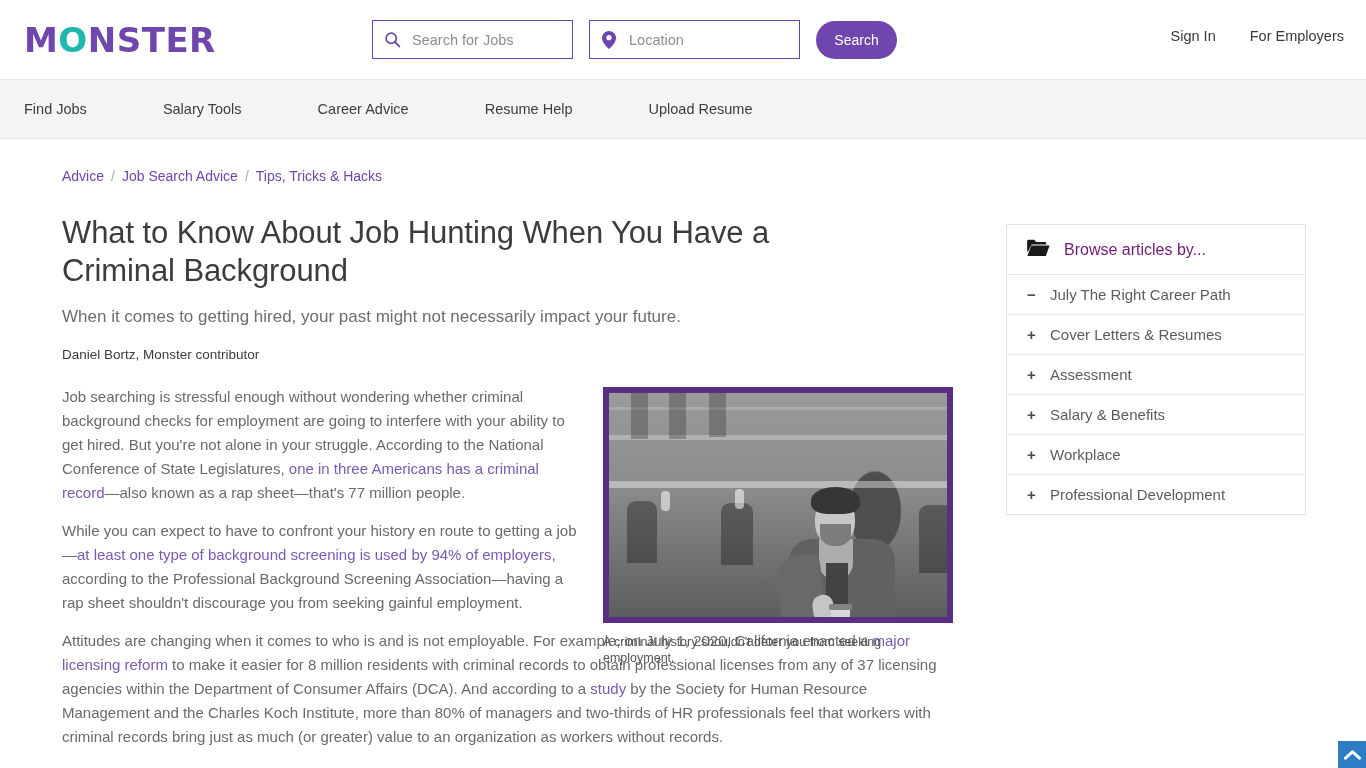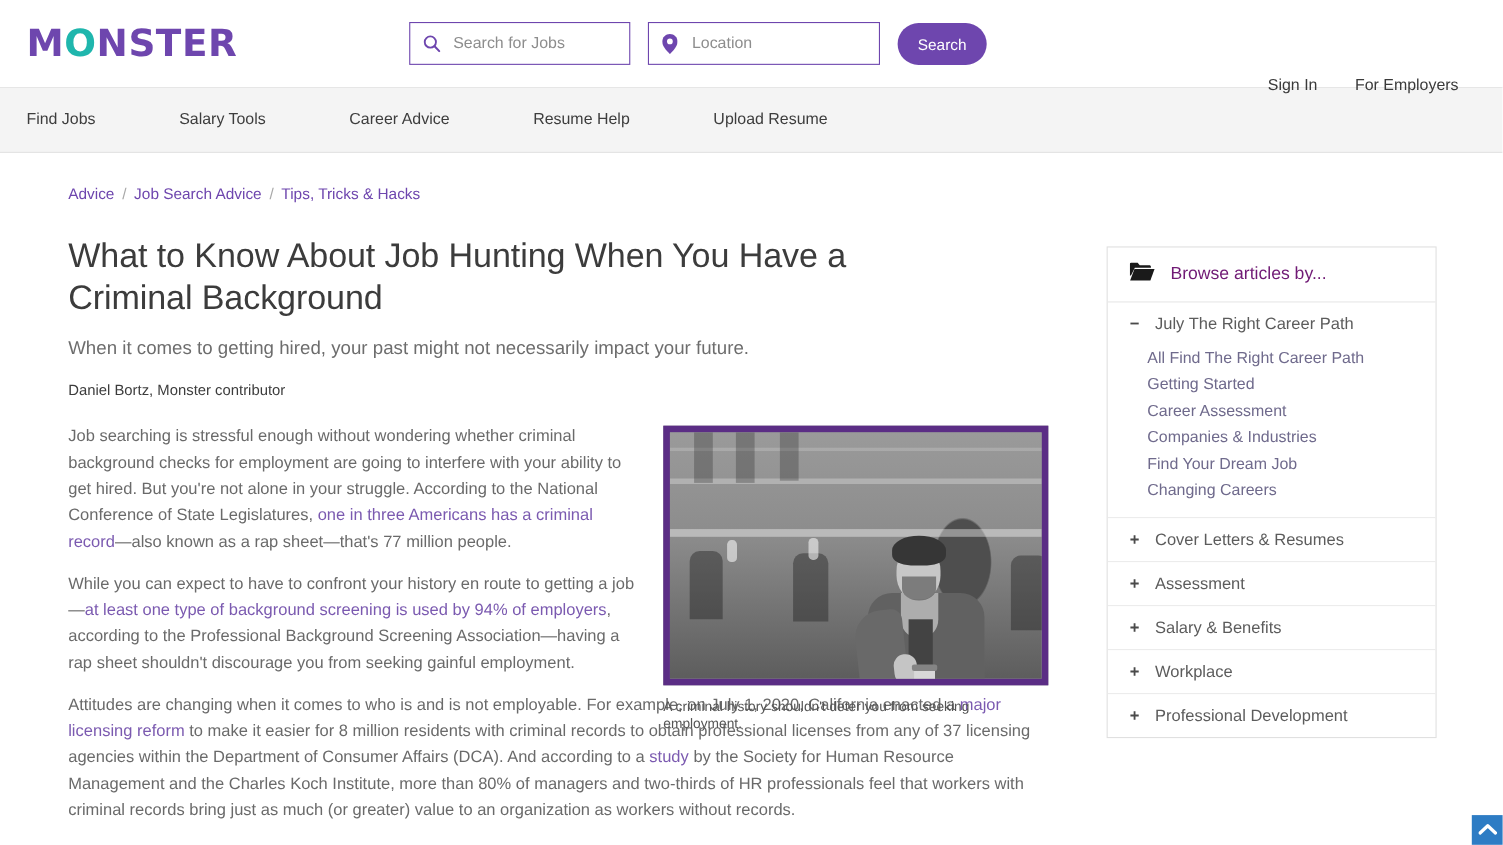--- a/index.html
+++ b/index.html
@@ -75,22 +75,22 @@
     background: #6e46ae;
     color: #fff;
     border: 0;
     font-size: 14px;
     font-family: "Liberation Sans", sans-serif;
     cursor: pointer;
   }
 
   .header-right {
     position: absolute;
-    right: 40px; top: 28px;
-    display: flex; align-items: center; gap: 34px; margin-top: 42px;
+    right: 22px; top: 28px;
+    display: flex; align-items: center; gap: 34px;
   }
   .header-right a {
     color: #3a3a3a;
     font-size: 14.5px;
     text-decoration: none;
   }
 
   
   .navbar {
     height: 60px;
@@ -481,28 +481,20 @@
             </svg>
         </span>
         <span class="label">Browse articles by...</span>
       </div>
 
       <div class="acc-section">
         <div class="acc-head">
           <span class="sign">−</span>
           <span class="name">July The Right Career Path</span>
         </div>
-        <div class="acc-body">
-          <a href="#">All Find The Right Career Path</a>
-          <a href="#">Getting Started</a>
-          <a href="#">Career Assessment</a>
-          <a href="#">Companies &amp; Industries</a>
-          <a href="#">Find Your Dream Job</a>
-          <a href="#">Changing Careers</a>
-        </div>
       </div>
 
       <div class="acc-section">
         <div class="acc-head">
           <span class="sign">+</span>
           <span class="name">Cover Letters &amp; Resumes</span>
         </div>
       </div>
 
       <div class="acc-section">

